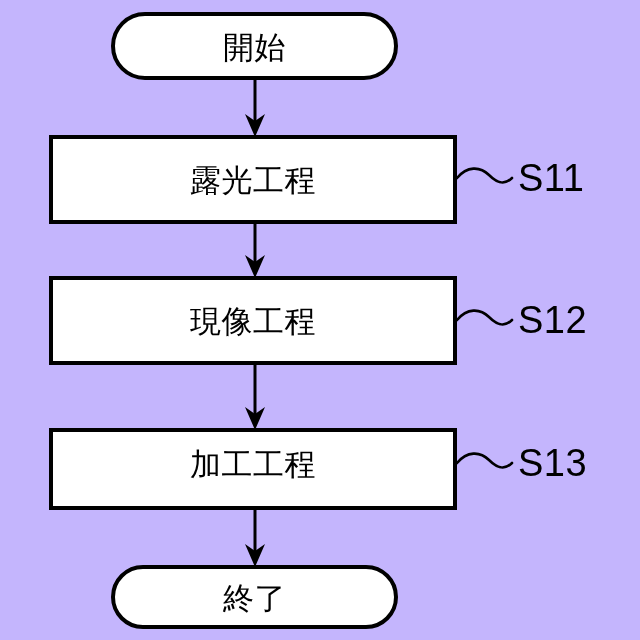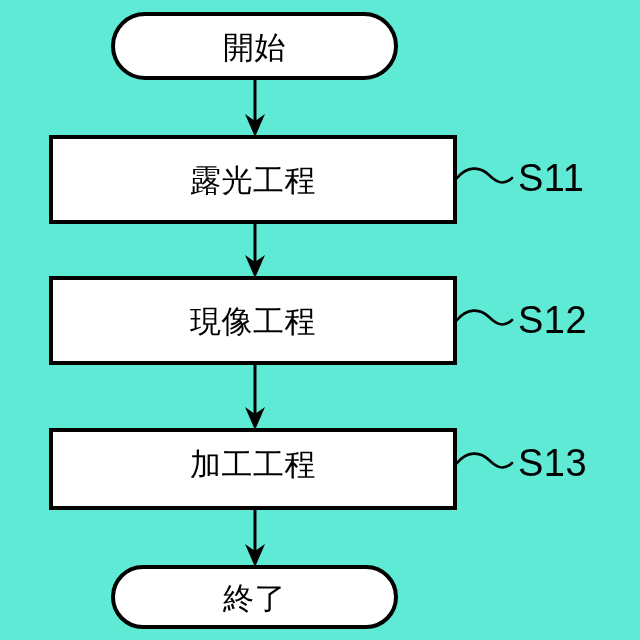--- a/index.html
+++ b/index.html
@@ -10,21 +10,21 @@
   body {
     width: 640px;
     height: 640px;
     font-family: "Liberation Sans", "DejaVu Sans", sans-serif;
     overflow: hidden;
   }
   #flowchart-root {
     position: relative;
     width: 640px;
     height: 640px;
-    background: #5eead4;
+    background: #c4b5fd;
   }
   svg.diagram {
     display: block;
     width: 640px;
     height: 640px;
   }
   .node-shape {
     fill: #ffffff;
     stroke: #000000;
     stroke-width: 4;

